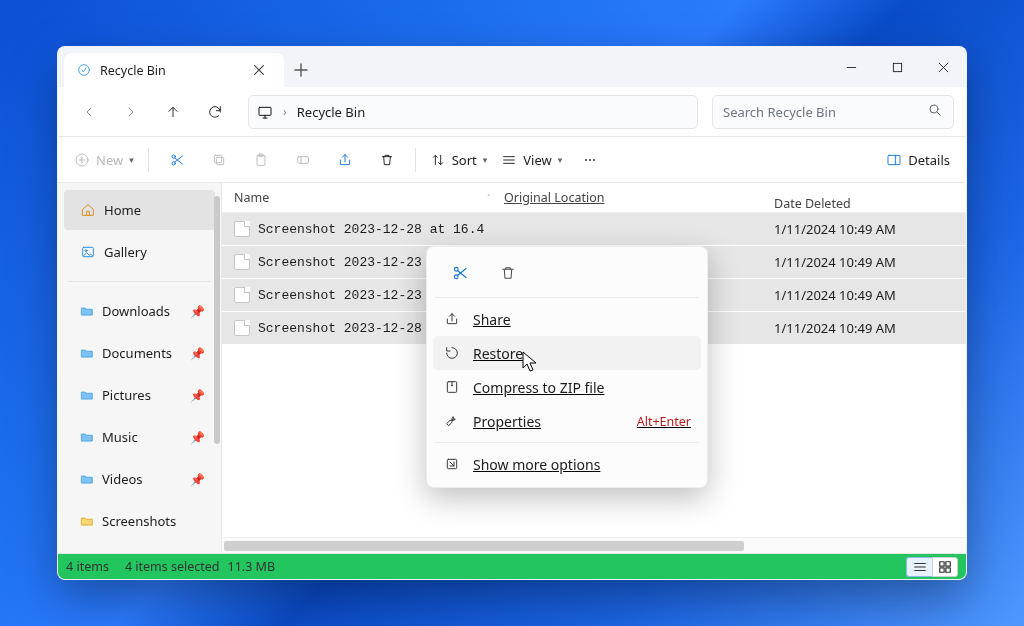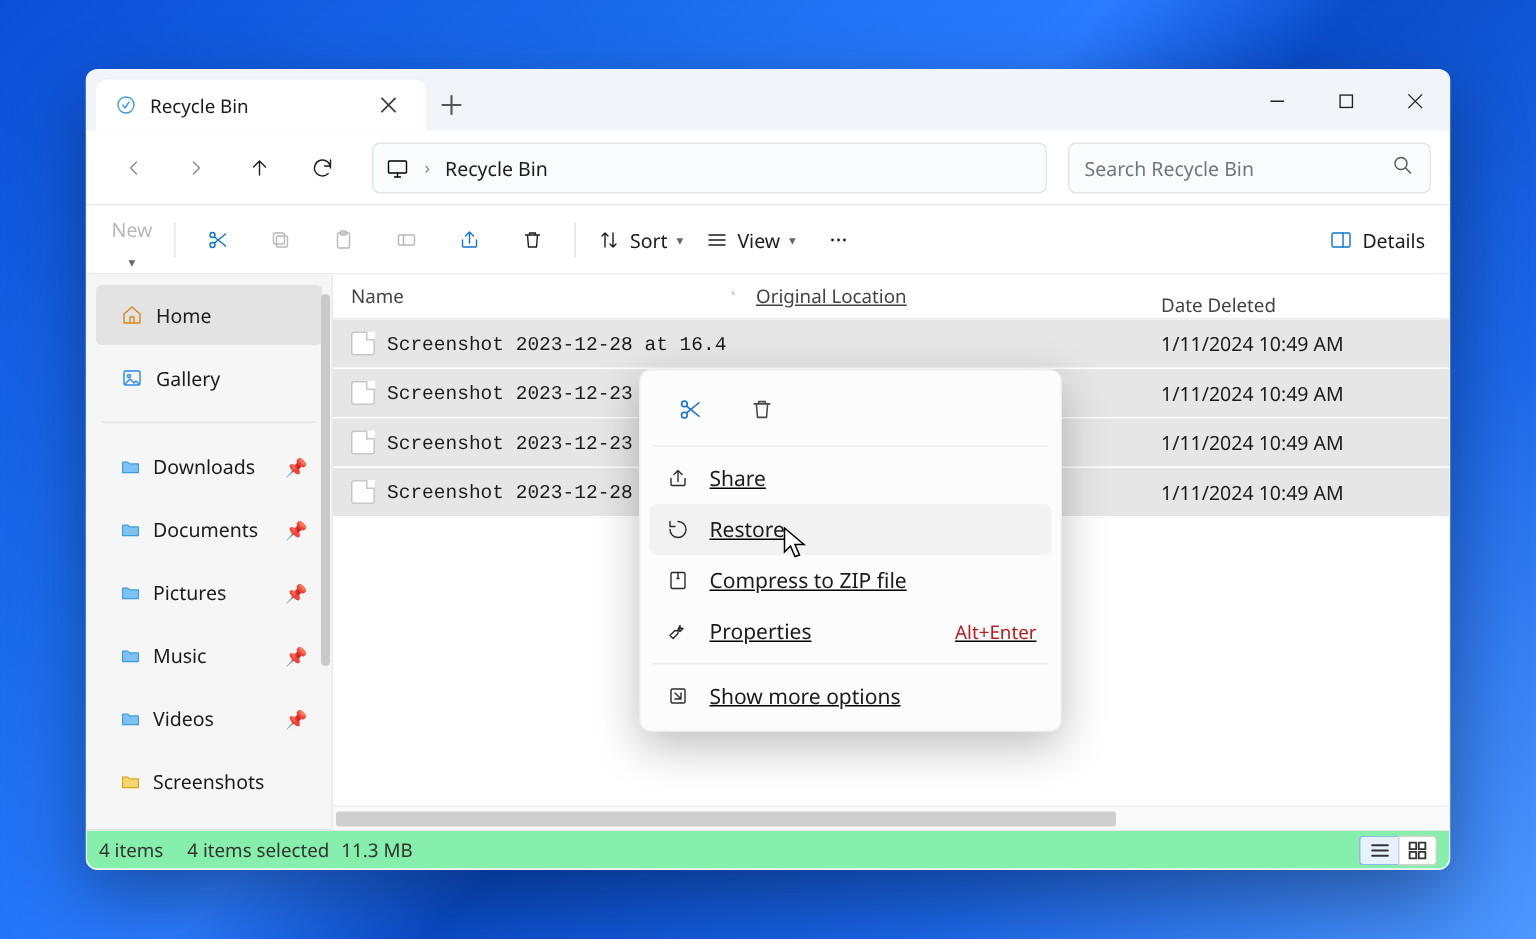--- a/index.html
+++ b/index.html
@@ -56,21 +56,21 @@
 
 .toolbar {
   height: 46px; background:#fff; border-bottom: 1px solid #e9e9e9;
   display:flex; align-items:center; padding: 0 10px; gap: 2px;
 }
 .tgroup { display:flex; align-items:center; gap:2px; }
 .tbtn {
   height: 34px; min-width: 40px; display:flex; align-items:center; justify-content:center;
   border-radius:4px; gap:6px; color:#1c1c1c; padding: 0 6px; font-size:13px;
 }
-.tbtn.disabled { color:#b8b8b8;flex-direction:column; }
+.tbtn.disabled { color:#b8b8b8; }
 .tbtn .chev { font-size: 9px; color:#666; }
 .tsep { width:1px; height:24px; background:#e4e4e4; margin: 0 6px; }
 .tspacer { flex:1; }
 
 
 .body { flex:1; display:flex; min-height: 0; }
 .sidebar {
   width: 164px; background:#f6f6f6; border-right: 1px solid #e9e9e9;
   display:flex; flex-direction:column; padding-top: 6px;
 }
@@ -105,21 +105,21 @@
 .row .rorig { width: 270px; }
 .row .rdate { flex:1; color:#1c1c1c; }
 
 .hscroll {
   height: 16px; border-top:1px solid #eee; position:relative; background:#fafafa;
 }
 .hscroll .thumb { position:absolute; left:2px; top:3px; height:10px; width:520px; background:#cfcfcf; border-radius:2px; }
 
 
 .status {
-  height: 26px; border-top:1px solid #e6e6e6; background:#86efac;
+  height: 26px; border-top:1px solid #e6e6e6; background:#22c55e;
   display:flex; align-items:center; font-size:12.5px; color:#333; padding: 0 8px; gap:16px;
 }
 .status .viewtog { margin-left:auto; display:flex; gap:0; }
 .vtbtn { width:26px; height:20px; border:1px solid #d0d0d0; display:flex; align-items:center; justify-content:center; font-size:11px; background:#fff; }
 .vtbtn.active { background:#e8f1fe; border-color:#8fb8ef; }
 .vtbtn:first-child { border-right:none; border-top-left-radius:3px; border-bottom-left-radius:3px; }
 .vtbtn:last-child { border-top-right-radius:3px; border-bottom-right-radius:3px; }
 
 
 .ctxmenu {

